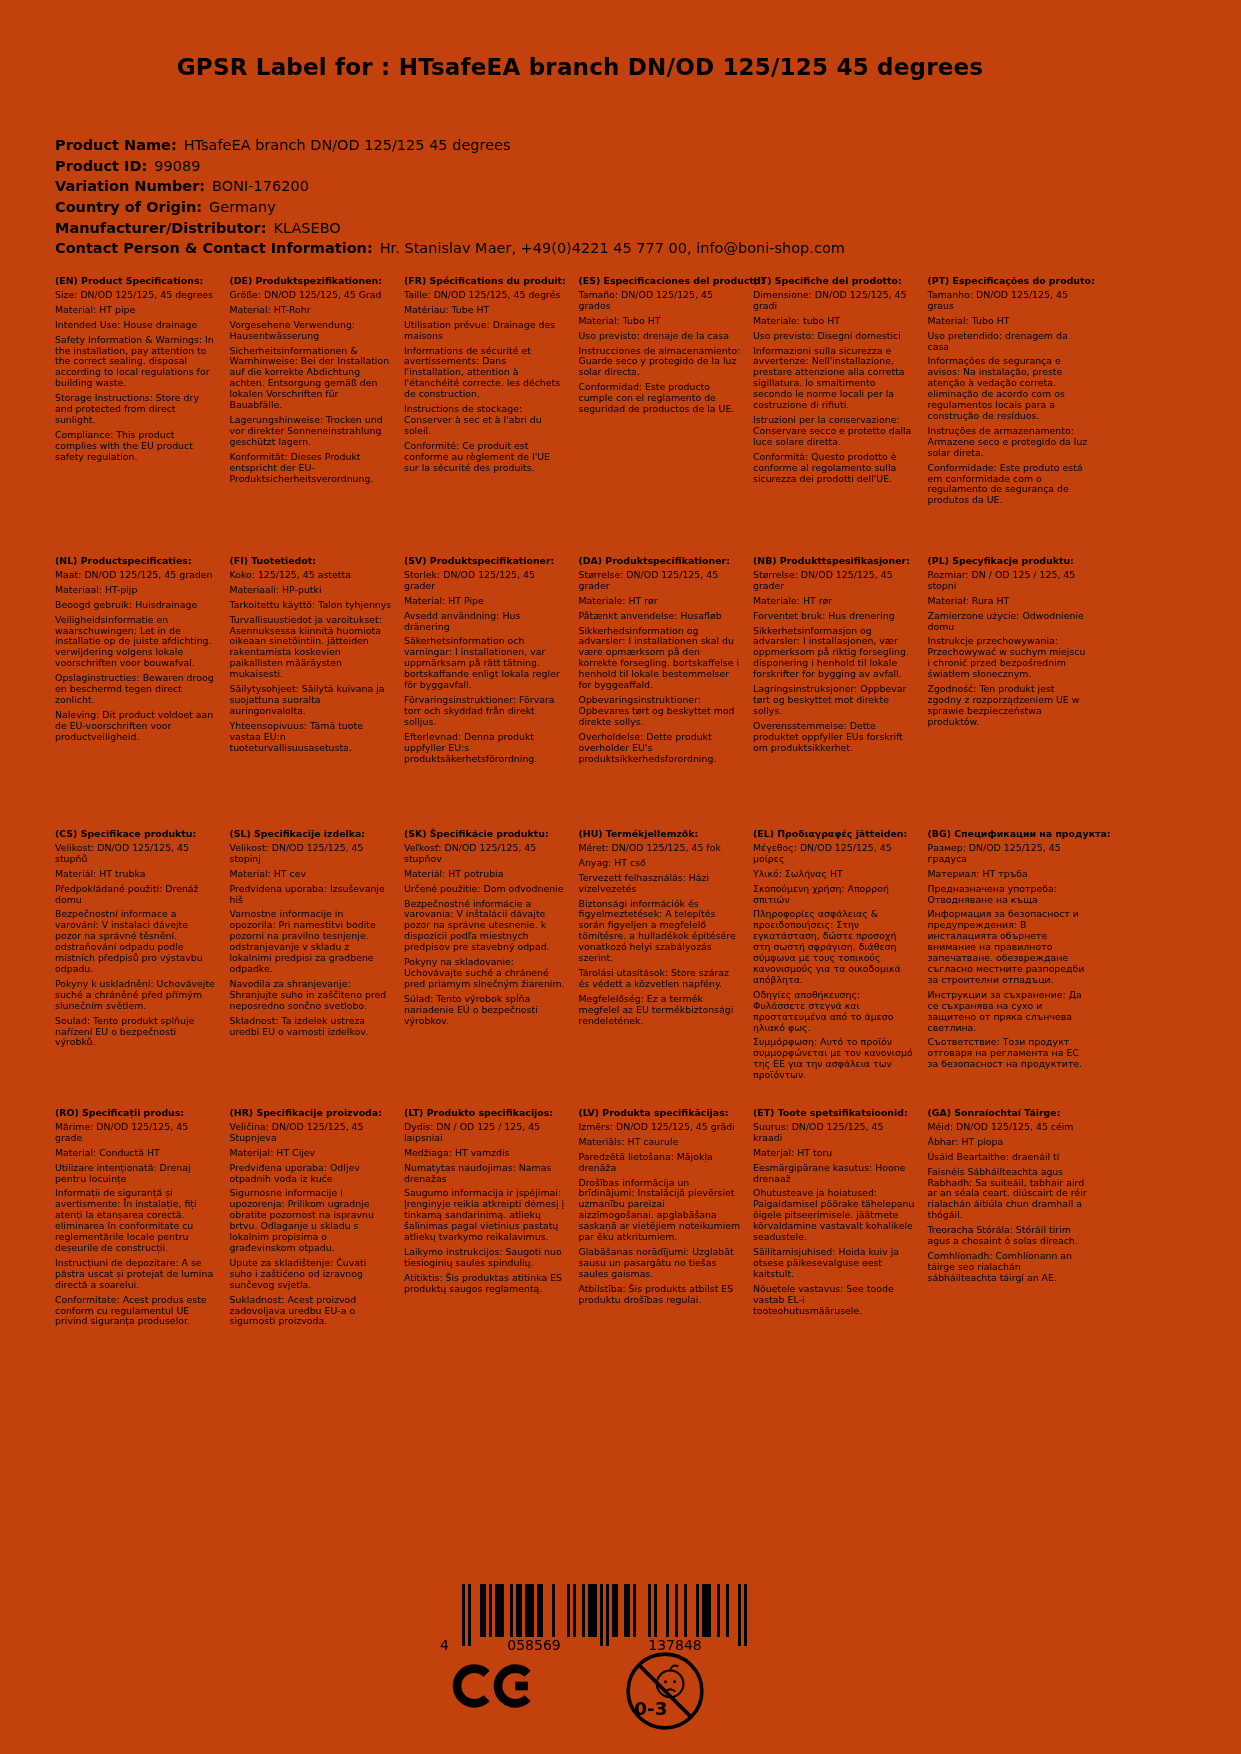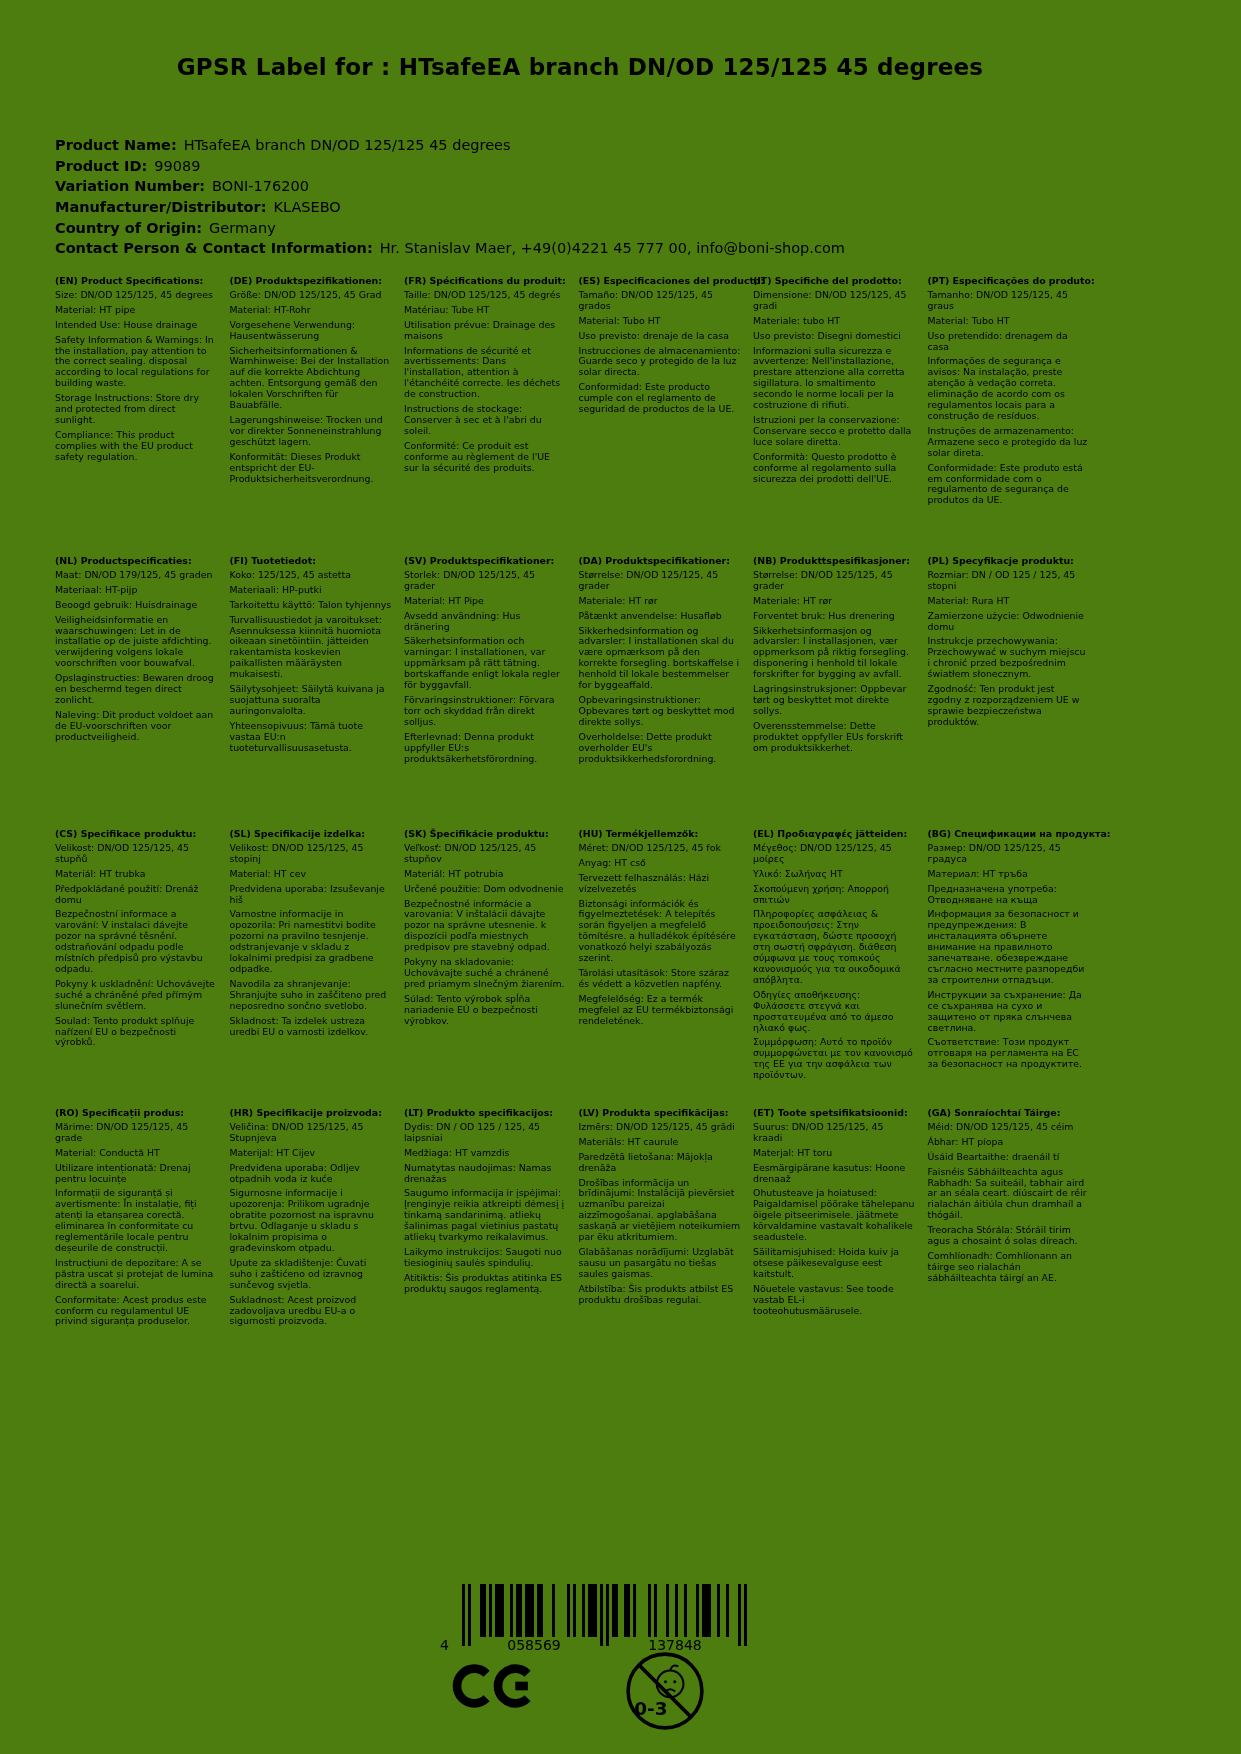--- a/index.html
+++ b/index.html
@@ -1,17 +1,17 @@
 <!DOCTYPE html>
 <html><head>
 <meta charset="utf-8">
 <style>
   html,body{margin:0;padding:0;background:#ffffff;}
   body{font-family:"DejaVu Sans","Liberation Sans",sans-serif;color:#000;}
-  #page{position:relative;width:1241px;height:1754px;background:#4d7c0f;margin:0 auto;overflow:hidden;}
+  #page{position:relative;width:1241px;height:1754px;background:#c2410c;margin:0 auto;overflow:hidden;}
   #page-title{position:absolute;left:55px;top:54px;width:1050px;text-align:center;
     font-size:23px;font-weight:bold;letter-spacing:.2px;}
   #product-info{position:absolute;left:55px;top:137px;font-size:14.5px;}
   .pi-row{margin-bottom:3px;line-height:1.22;}
   .pi-label{font-weight:bold;}
   .pi-value{margin-left:7px;}
   #spec-grid{position:absolute;left:55px;top:276px;display:grid;
     grid-template-columns:repeat(6,174.5px);
     grid-template-rows:280px 273px 279px auto;}
   .spec-block{width:162px;font-size:9.4px;line-height:1.16;overflow-wrap:break-word;word-break:break-word;}
@@ -27,22 +27,22 @@
 <body>
 
 <div id="page">
 
   <div id="page-title">GPSR Label for : HTsafeEA branch DN/OD 125/125 45 degrees</div>
 
   <div id="product-info">
       <div class="pi-row"><span class="pi-label">Product Name:</span><span class="pi-value">HTsafeEA branch DN/OD 125/125 45 degrees</span></div>
       <div class="pi-row"><span class="pi-label">Product ID:</span><span class="pi-value">99089</span></div>
       <div class="pi-row"><span class="pi-label">Variation Number:</span><span class="pi-value">BONI-176200</span></div>
+      <div class="pi-row"><span class="pi-label">Country of Origin:</span><span class="pi-value">Germany</span></div>
       <div class="pi-row"><span class="pi-label">Manufacturer/Distributor:</span><span class="pi-value">KLASEBO</span></div>
-      <div class="pi-row"><span class="pi-label">Country of Origin:</span><span class="pi-value">Germany</span></div>
       <div class="pi-row"><span class="pi-label">Contact Person &amp; Contact Information:</span><span class="pi-value">Hr. Stanislav Maer, +49(0)4221 45 777 00, info@boni-shop.com</span></div>
     </div>
 
   <div id="spec-grid">
       <div class="spec-block">
         <div class="spec-title">(EN) Product Specifications:</div>
         <p>Size: DN/OD 125/125, 45 degrees</p>
         <p>Material: HT pipe</p>
         <p>Intended Use: House drainage</p>
         <p>Safety Information &amp; Warnings: In the installation, pay attention to the correct sealing. disposal according to local regulations for building waste.</p>
@@ -88,21 +88,21 @@
         <div class="spec-title">(PT) Especificações do produto:</div>
         <p>Tamanho: DN/OD 125/125, 45 graus</p>
         <p>Material: Tubo HT</p>
         <p>Uso pretendido: drenagem da casa</p>
         <p>Informações de segurança e avisos: Na instalação, preste atenção à vedação correta. eliminação de acordo com os regulamentos locais para a construção de resíduos.</p>
         <p>Instruções de armazenamento: Armazene seco e protegido da luz solar direta.</p>
         <p>Conformidade: Este produto está em conformidade com o regulamento de segurança de produtos da UE.</p>
       </div>
       <div class="spec-block">
         <div class="spec-title">(NL) Productspecificaties:</div>
-        <p>Maat: DN/OD 179/125, 45 graden</p>
+        <p>Maat: DN/OD 125/125, 45 graden</p>
         <p>Materiaal: HT-pijp</p>
         <p>Beoogd gebruik: Huisdrainage</p>
         <p>Veiligheidsinformatie en waarschuwingen: Let in de installatie op de juiste afdichting. verwijdering volgens lokale voorschriften voor bouwafval.</p>
         <p>Opslaginstructies: Bewaren droog en beschermd tegen direct zonlicht.</p>
         <p>Naleving: Dit product voldoet aan de EU-voorschriften voor productveiligheid.</p>
       </div>
       <div class="spec-block">
         <div class="spec-title">(FI) Tuotetiedot:</div>
         <p>Koko: 125/125, 45 astetta</p>
         <p>Materiaali: HP-putki</p>

